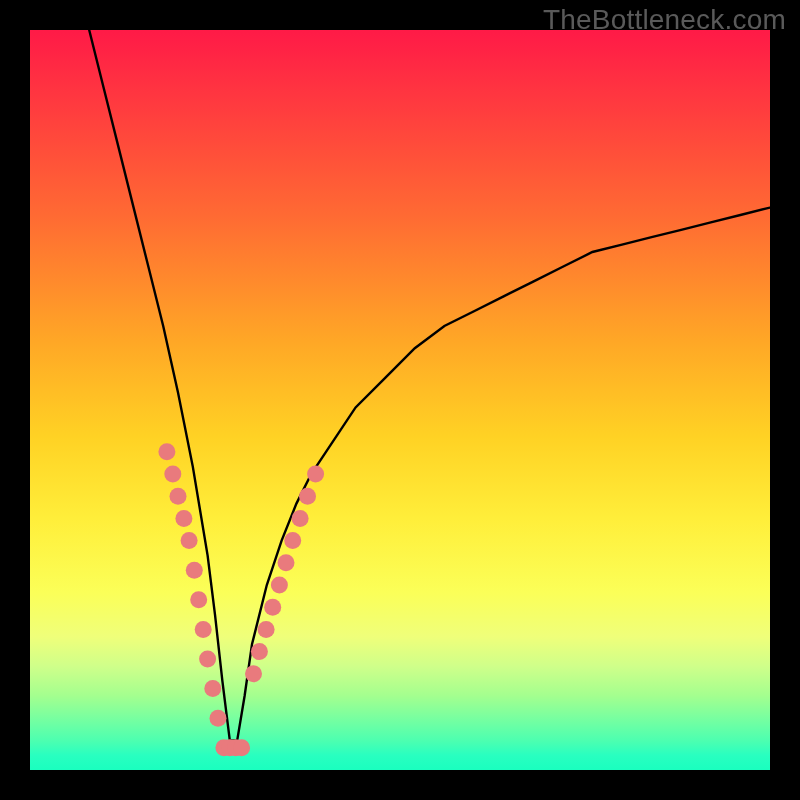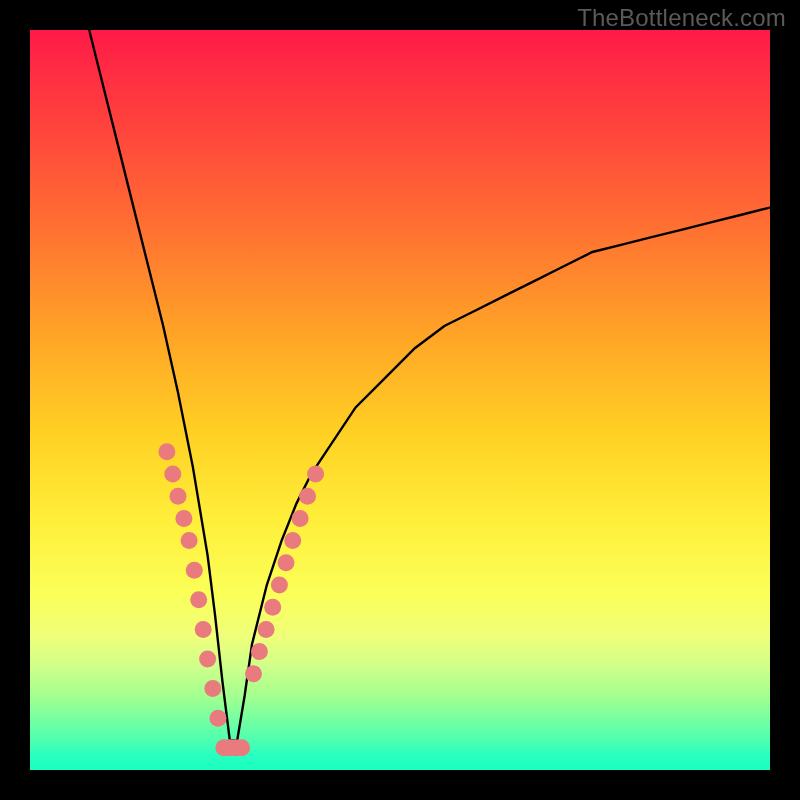--- a/index.html
+++ b/index.html
@@ -39,21 +39,21 @@
       #4dffb0 96%,
       #29ffc0 98%,
       #1affbf 100%
     );
   }
   .watermark {
     position: absolute;
     top: 4px;
     right: 14px;
     color: #5a5a5a;
-    font-size: 24px;
+    font-size: 28px;
     letter-spacing: 0.2px;
     font-weight: 400;
   }
   svg.curves {
     position: absolute;
     inset: 0;
   }
 </style>
 </head>
 <body>

